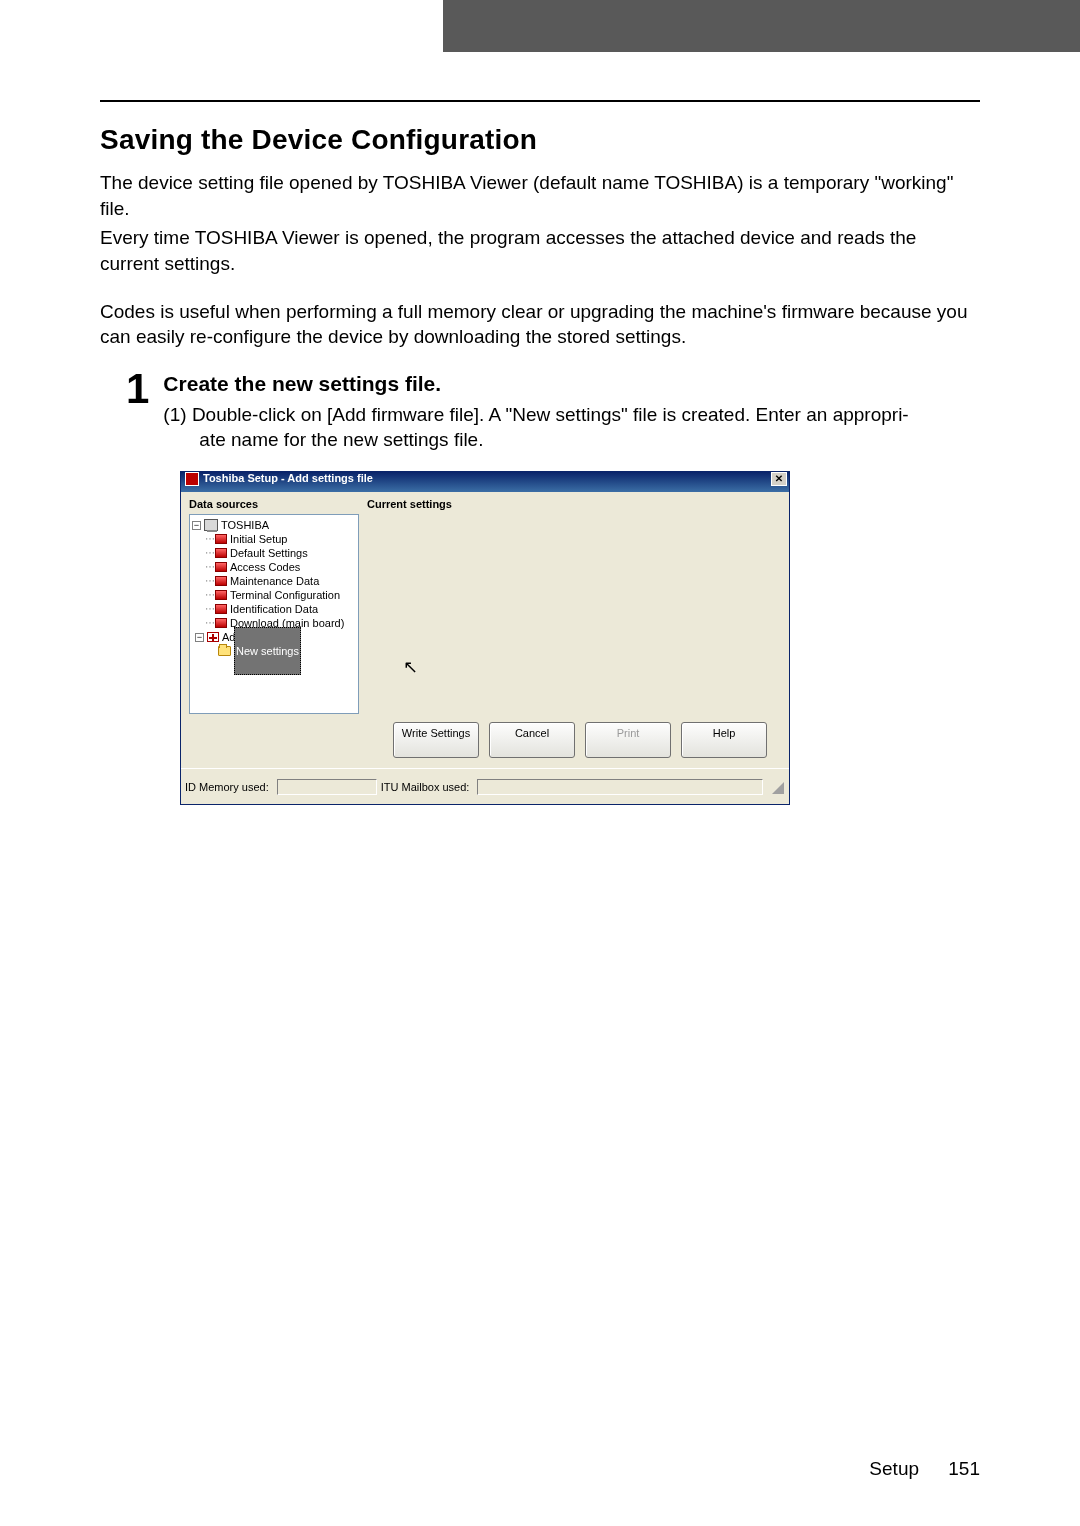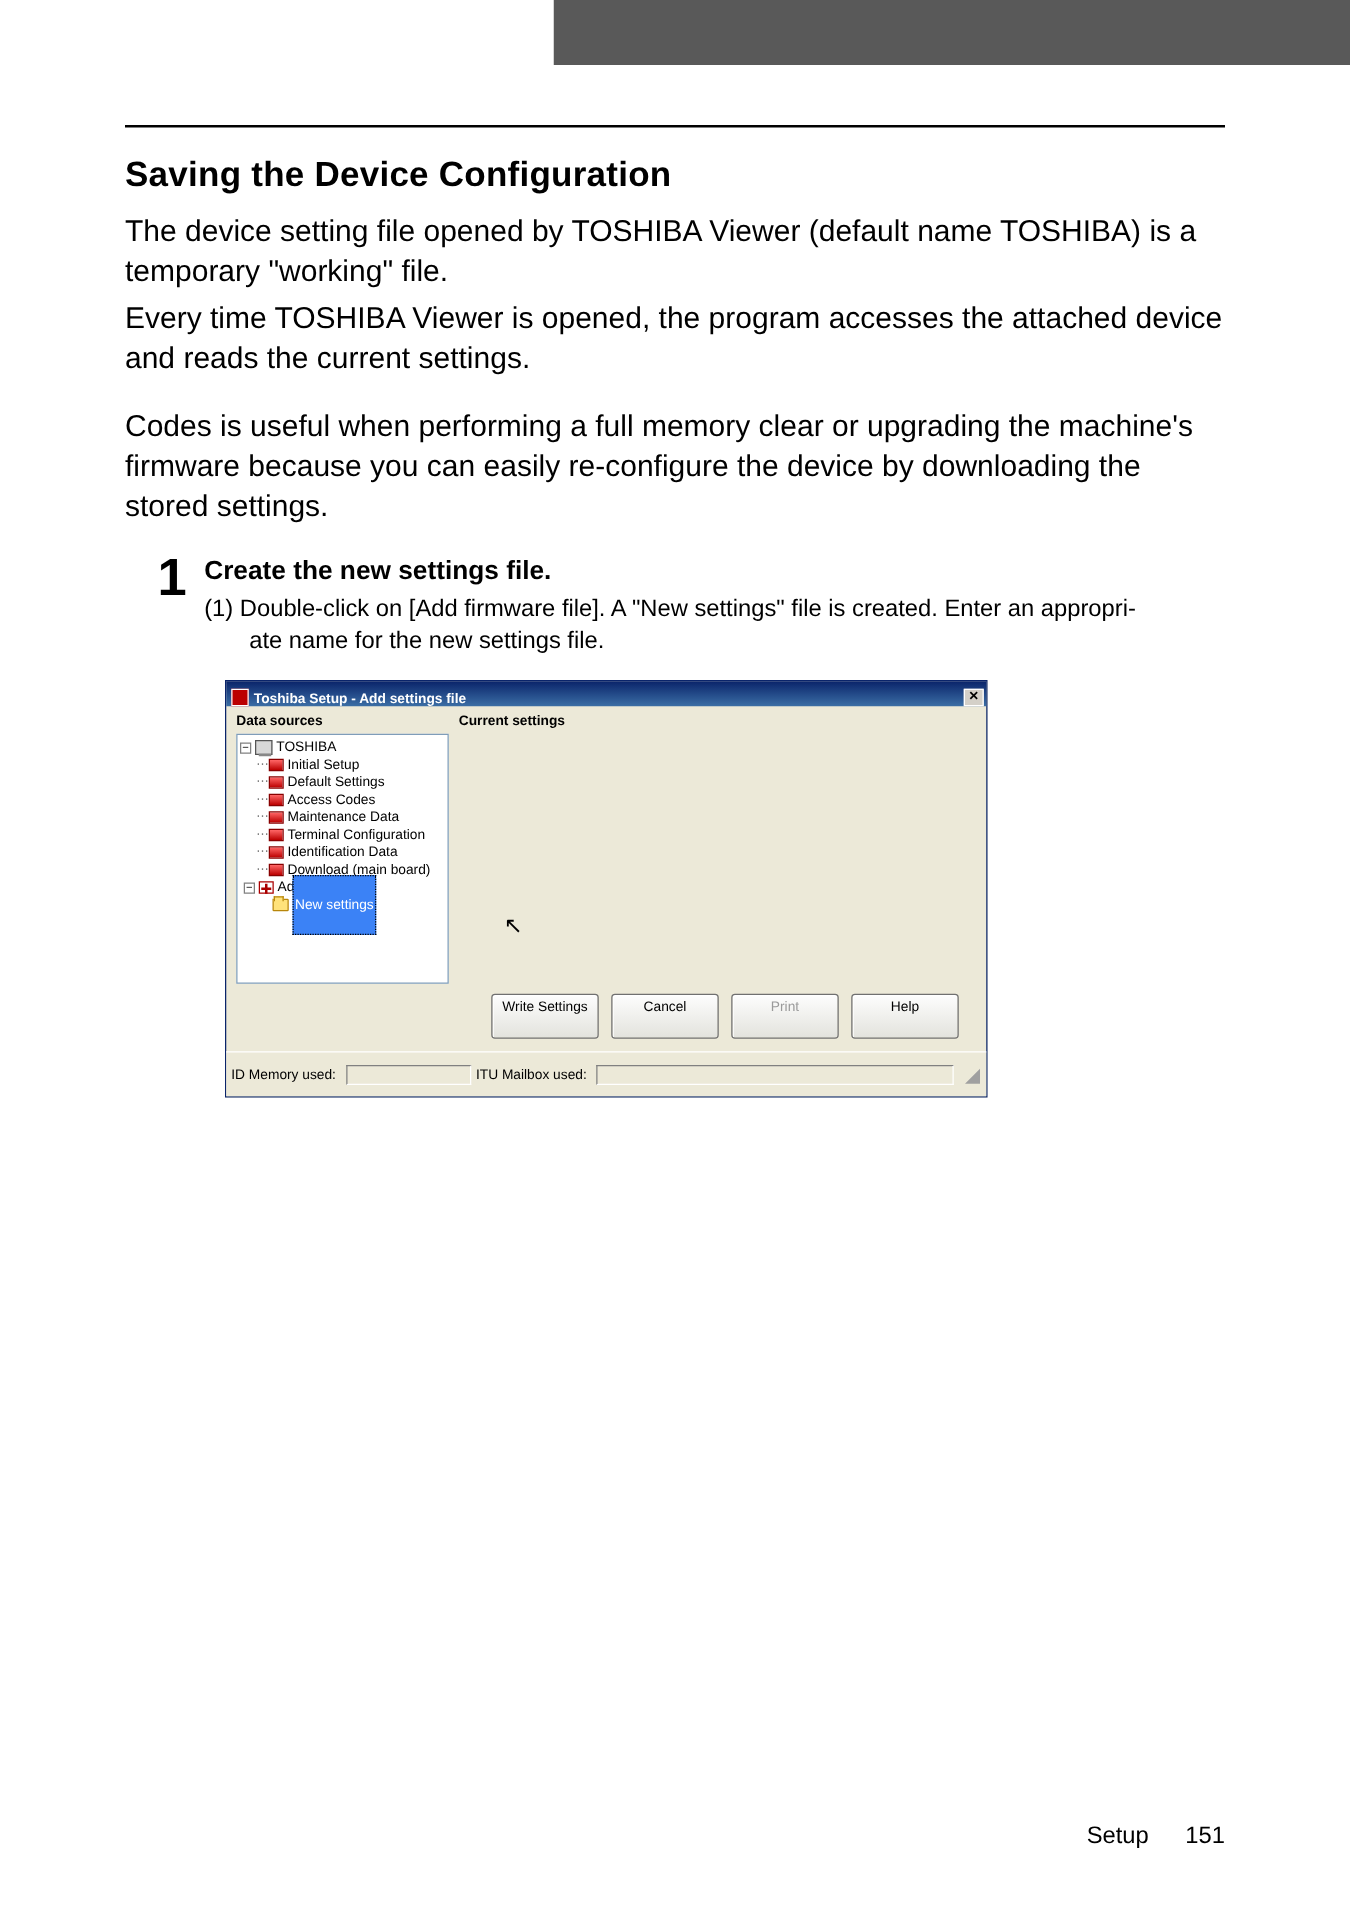--- a/index.html
+++ b/index.html
@@ -3,34 +3,34 @@
 <meta charset="utf-8">
 <style>
   * { box-sizing: border-box; margin: 0; padding: 0; }
   html, body { width: 1080px; height: 1526px; background: #fff; font-family: Arial, Helvetica, sans-serif; color: #000; }
   .top-band { display: flex; height: 52px; }
   .top-band .light { flex: 0 0 41%; background: #fff; }
   .top-band .dark  { flex: 1; background: #595959; }
   .page { padding: 48px 100px 0 100px; }
   hr.rule { border: none; border-top: 2px solid #000; margin-bottom: 22px; }
   h1.section-title { font-size: 28px; font-weight: bold; margin-bottom: 14px; letter-spacing: 0.2px; }
-  p.body { font-size: 24px; line-height: 1.35; margin-bottom: 4px; }
+  p.body { font-size: 19px; line-height: 1.35; margin-bottom: 4px; }
   .body-block { margin-bottom: 22px; }
   .body-block2 { margin-bottom: 22px; }
 
   .step { display: flex; align-items: flex-start; margin-left: 26px; }
   .step-num { font-size: 42px; font-weight: bold; line-height: 1; margin-right: 14px; margin-top: -4px; }
   .step-body h2 { font-size: 21px; font-weight: bold; margin-bottom: 6px; }
   .step-body .sub { font-size: 19px; line-height: 1.35; padding-left: 0; }
   .sub-indent { padding-left: 36px; display: block; }
 
   
   .dialog-wrap { margin: 18px 0 0 80px; width: 610px; }
   .dialog { border: 1px solid #0a246a; background: #ece9d8; font-family: Tahoma, Arial, sans-serif; font-size: 11px; color: #000; position: relative; }
-  .titlebar { height: 20px; background: linear-gradient(#0a246a,#3b6ea5); display: flex; align-items: flex-end; padding: 0 2px 0 4px; color: #fff; font-weight: bold; }
+  .titlebar { height: 20px; background: linear-gradient(#0a246a,#3b6ea5); display: flex; align-items: flex-start; padding: 0 2px 0 4px; color: #fff; font-weight: bold; }
   .titlebar .t-icon { width: 14px; height: 14px; background: #b00; margin-right: 4px; display: inline-block; border: 1px solid #fff; }
   .titlebar .t-text { flex: 1; font-size: 11px; }
   .titlebar .t-close { width: 16px; height: 14px; background: #d4d0c8; border: 1px solid #fff; color: #000; font-size: 10px; line-height: 12px; text-align: center; font-weight: bold; }
 
   .dlg-body { padding: 6px 8px 4px 8px; }
   .dlg-cols { display: flex; }
   .col-left  { width: 170px; }
   .col-right { flex: 1; padding-left: 8px; }
   .col-head { font-weight: bold; font-size: 11px; margin-bottom: 4px; }
 
@@ -39,21 +39,21 @@
   .exp { width: 9px; height: 9px; border: 1px solid #808080; display: inline-flex; align-items: center; justify-content: center; font-size: 9px; line-height: 7px; margin-right: 3px; color:#000; background:#fff; }
   .ico-dev { width: 14px; height: 12px; display: inline-block; background:#d8d8d8; border:1px solid #555; margin-right: 3px; position: relative; }
   .ico-dev::after { content:""; position:absolute; bottom:-2px; left:2px; width:10px; height:2px; background:#888; }
   .ico-item { width: 12px; height: 10px; display: inline-block; margin-right: 3px; background: linear-gradient(#f66,#b00); border: 1px solid #800; }
   .ico-add  { width: 12px; height: 10px; display: inline-block; margin-right: 3px; border: 1px solid #a00; position: relative; background:#fff; }
   .ico-add::before { content:""; position:absolute; left:4px; top:1px; width:2px; height:8px; background:#a00; }
   .ico-add::after  { content:""; position:absolute; left:1px; top:4px; width:8px; height:2px; background:#a00; }
   .ico-fold { width: 13px; height: 10px; display: inline-block; margin-right: 3px; background:#ffe27a; border:1px solid #b8860b; border-radius: 0 1px 1px 1px; position:relative; }
   .ico-fold::before { content:""; position:absolute; top:-3px; left:0; width:6px; height:3px; background:#ffe27a; border:1px solid #b8860b; border-bottom:none; }
   .dots { color:#808080; margin: 0 1px 0 -1px; font-size: 10px; letter-spacing: -1px; }
-  .sel { background:#3b82f6; color:#fff; border:1px dotted #000; padding:16px 1px; }
+  .sel { background:#737373; color:#fff; border:1px dotted #000; padding:16px 1px; }
 
   .cursor { position: absolute; font-size: 18px; color:#000; }
 
   .btn-row { display:flex; gap:10px; justify-content:flex-start; padding: 8px 0 6px 0; margin-left: 204px; }
   .winbtn { min-width: 86px; height: 36px; border: 1px solid #707070; background: linear-gradient(#fdfdfd,#e3e3dd); font-size: 11px; border-radius: 3px; box-shadow: inset 1px 1px 0 #fff; text-align:center; line-height:20px; }
   .winbtn.disabled { color:#9a9a9a; }
 
   .statusbar { display:flex; height: 36px; border-top:1px solid #fff; background:#ece9d8; font-size:11px; align-items:center; padding: 0 4px; gap: 4px; }
   .statusbar .lbl { padding-right:4px; }
   .statusbar .sunk { flex: 0 0 100px; height: 16px; border:1px solid #808080; border-right-color:#fff; border-bottom-color:#fff; background:#ece9d8; }

